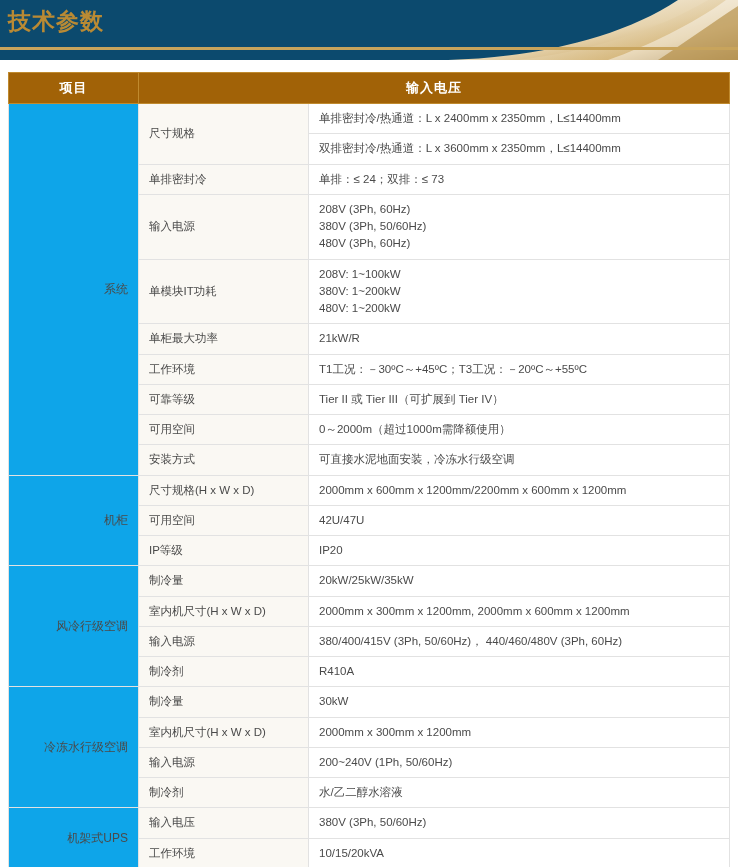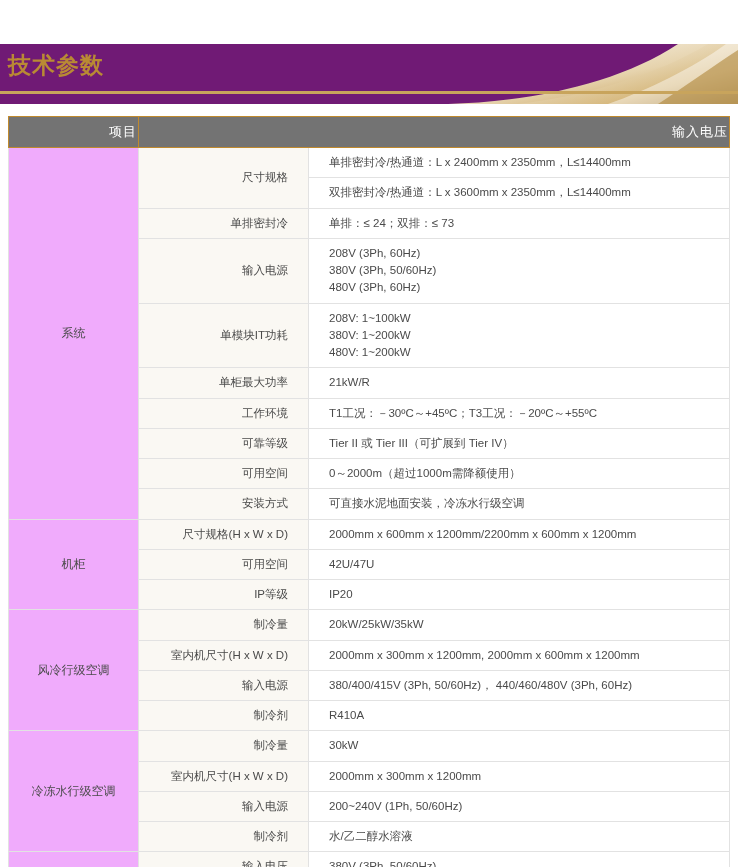--- a/index.html
+++ b/index.html
@@ -19,22 +19,21 @@
     position: relative;
     width: 738px;
     height: 867px;
   }
 
   
   .banner {
     position: relative;
     height: 60px;
     overflow: hidden;
-    background: #701a75;
-    margin-top: 44px;
+    background: #0c4a6e;
   }
   .banner-swoosh {
     position: absolute;
     top: 0;
     right: 0;
     width: 330px;
     height: 60px;
     overflow: hidden;
   }
   .banner-title {
@@ -59,45 +58,45 @@
   .table-wrap {
     padding: 12px 8px 0 8px;
   }
   table.spec {
     border-collapse: collapse;
     width: 722px;
     table-layout: fixed;
     font-size: 11.5px;
   }
   table.spec th {
-    background: #737373;
+    background: #a16207;
     color: #ffffff;
     font-size: 13px;
-    font-weight: normal;
+    font-weight: bold;
     height: 28px;
     border: 1px solid #c08a2e;
-    text-align: right;
+    text-align: center;
     letter-spacing: 1px;
   }
   table.spec td {
     border: 1px solid #e2e2e2;
-    padding: 6px 20px;
+    padding: 6px 10px;
     vertical-align: middle;
     line-height: 1.5;
     color: #4a4a4a;
   }
   td.cat {
-    background: #f0abfc;
-    text-align: center;
+    background: #0ea5e9;
+    text-align: right;
     font-size: 12px;
     color: #4a4a4a;
   }
   td.sub {
     background: #faf8f3;
-    text-align: right;
+    text-align: left;
     font-size: 11.5px;
     color: #4a4a4a;
     width: 168px;
   }
   td.val {
     background: #ffffff;
     text-align: left;
     font-size: 11.5px;
   }
   .ml {

